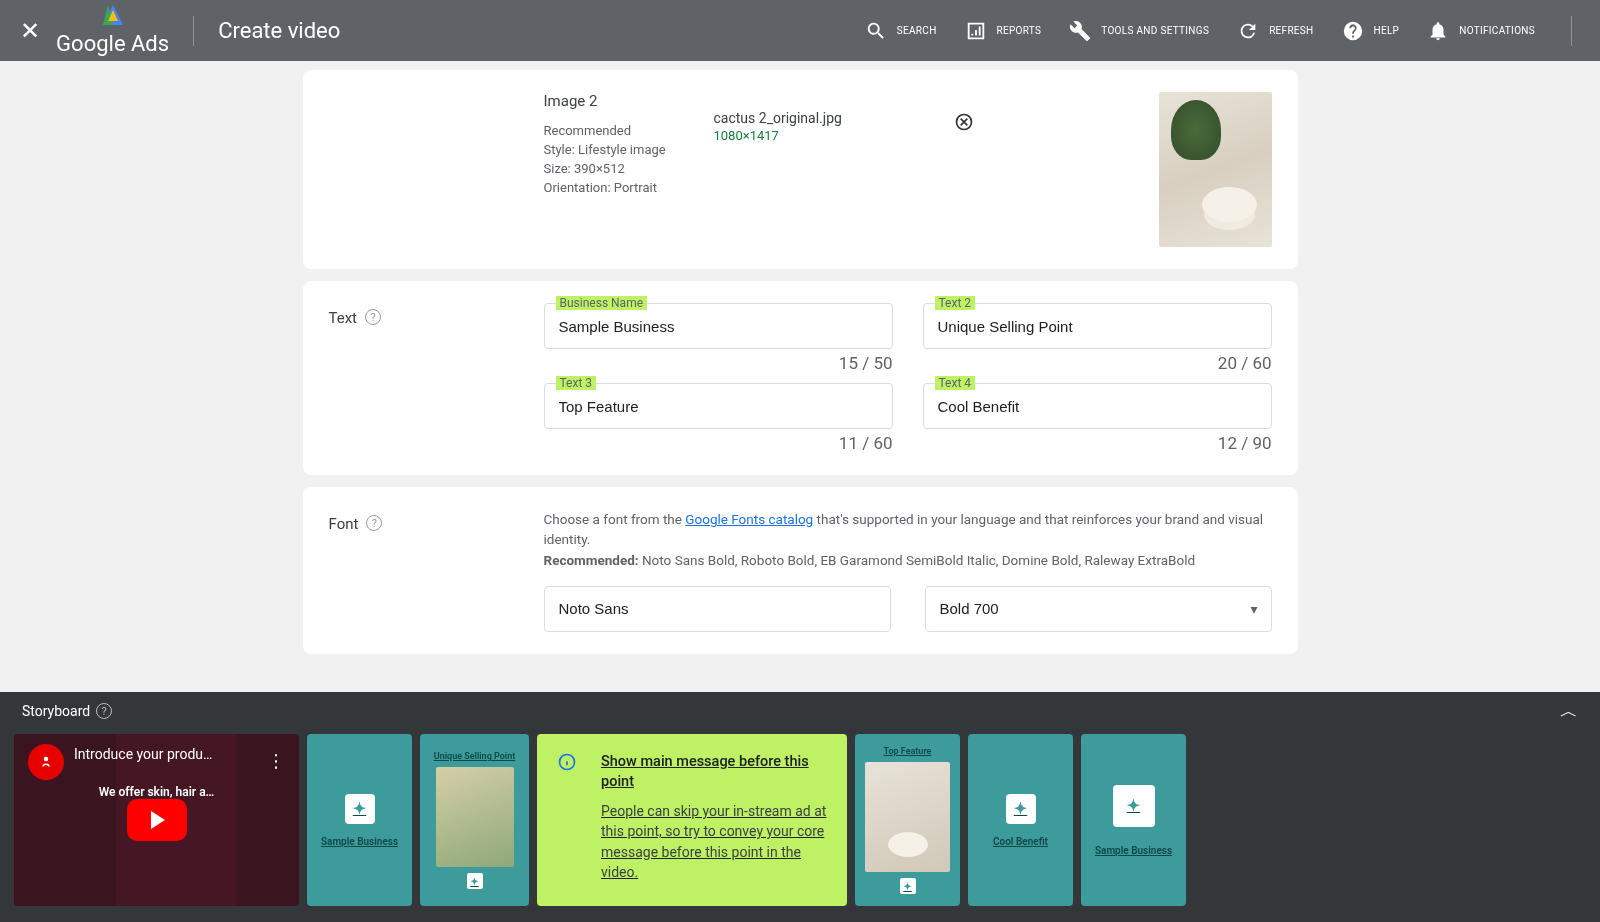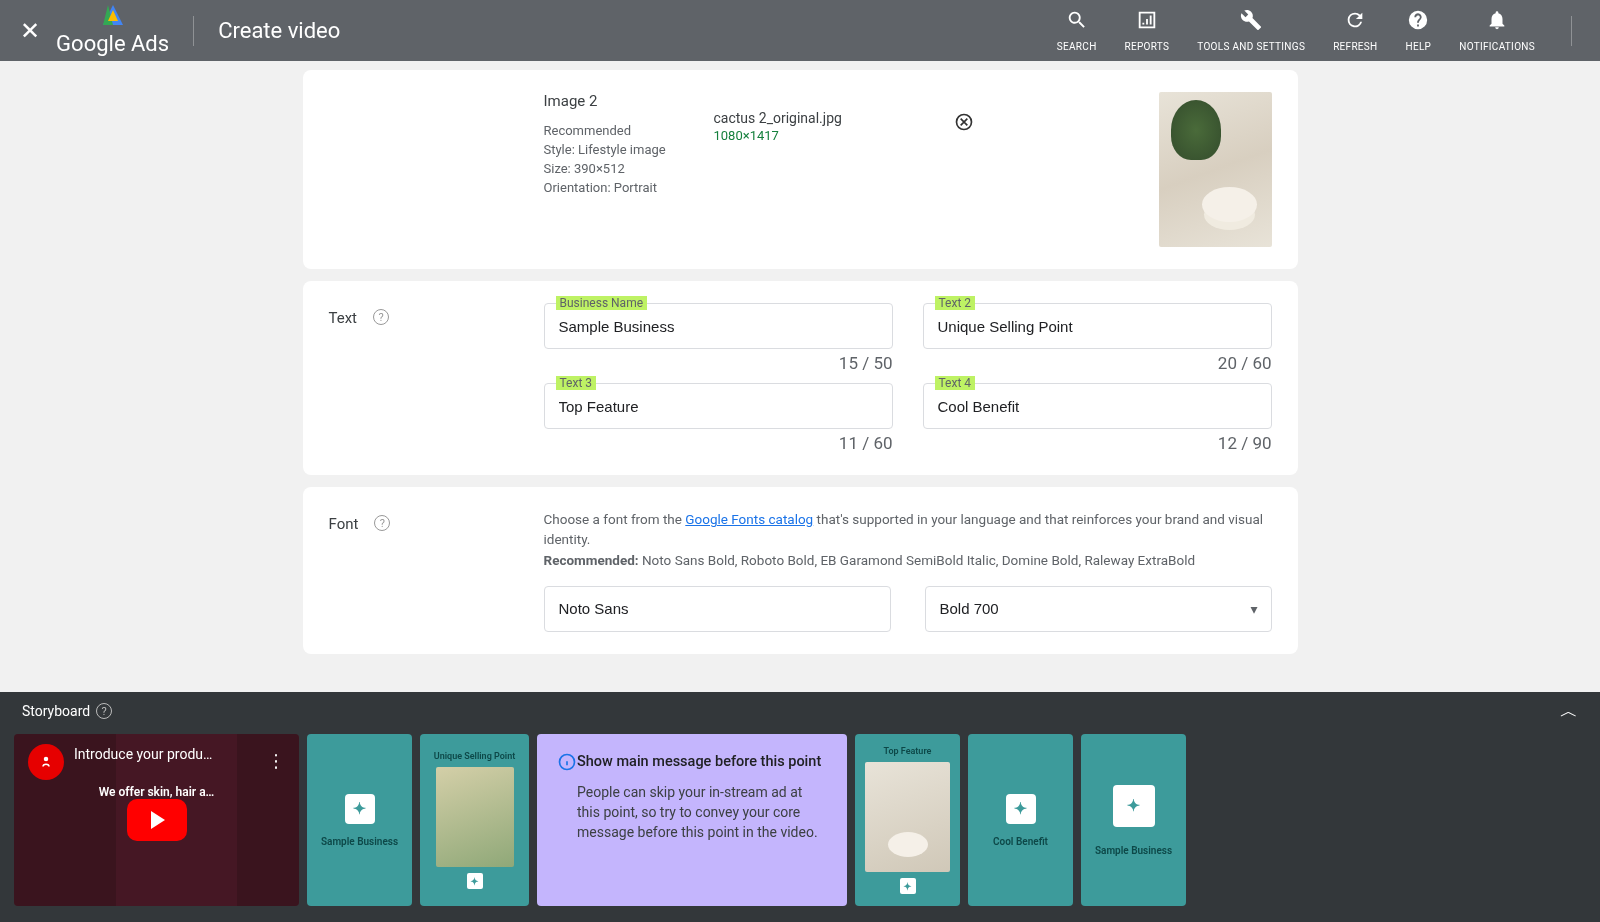--- a/index.html
+++ b/index.html
@@ -9,28 +9,28 @@
 .header-left { display: flex; align-items: center; gap: 16px; }
 .close-x { font-size: 24px; font-weight: 300; cursor: pointer; }
 .logo { display: flex; align-items: center; gap: 6px; flex-direction: column; }
 .logo-triangle { width: 0; height: 0; border-left: 10px solid transparent; border-right: 10px solid transparent; border-bottom: 20px solid #4285f4; position: relative; }
 .logo-triangle::after { content: ''; position: absolute; left: -5px; top: 5px; border-left: 5px solid transparent; border-right: 5px solid transparent; border-bottom: 11px solid #fbbc04; }
 .logo-triangle::before { content: ''; position: absolute; left: -10px; top: 0; border-left: 5px solid transparent; border-right: 5px solid transparent; border-bottom: 20px solid #34a853; }
 .logo-text { font-size: 22px; font-weight: 400; }
 .divider-v { width: 1px; height: 30px; background: rgba(255,255,255,0.3); margin: 0 8px; }
 .header-title { font-size: 22px; font-weight: 400; }
 .header-right { margin-left: auto; display: flex; gap: 28px; align-items: center; }
-.header-btn { display: flex; flex-direction: column; align-items: center; gap: 10px; cursor: pointer; font-size: 10px; text-align: center; letter-spacing: 0.3px; }
+.header-btn { display: flex; align-items: center; gap: 10px; cursor: pointer; font-size: 10px; text-align: center; letter-spacing: 0.3px; }
 .header-btn svg { width: 22px; height: 22px; fill: #fff; }
 
 .main { height: calc(100vh - 61px - 230px); overflow-y: auto; padding: 9px; }
 .content { max-width: 995px; margin: 0 auto; }
 
 .card { background: #fff; border-radius: 8px; margin-bottom: 12px; padding: 22px 26px; display: flex; }
-.card-label { width: 215px; font-size: 15px; color: #3c4043; display: flex; align-items: flex-start; gap: 16px; padding-top: 6px; }
+.card-label { width: 215px; font-size: 15px; color: #3c4043; display: flex; align-items: flex-start; gap: 8px; padding-top: 6px; }
 .card-body { flex: 1; }
 
 .help-circle { width: 16px; height: 16px; border: 1.5px solid #999; border-radius: 50%; display: inline-flex; align-items: center; justify-content: center; font-size: 11px; color: #999; }
 
 .image-row { display: flex; align-items: flex-start; gap: 20px; }
 .image-info { flex: 0 0 150px; }
 .image-title { font-size: 15px; color: #3c4043; margin-bottom: 12px; }
 .image-meta { font-size: 13px; color: #5f6368; line-height: 1.45; }
 .image-file { flex: 0 0 220px; padding-top: 18px; }
 .image-filename { font-size: 14px; color: #3c4043; }
@@ -54,21 +54,21 @@
 .select-wrap { position: relative; flex: 1; }
 .select-wrap::after { content: '▾'; position: absolute; right: 14px; top: 50%; transform: translateY(-50%); color: #5f6368; font-size: 14px; pointer-events: none; }
 .select-wrap .field-input { cursor: pointer; }
 
 .storyboard { position: fixed; bottom: 0; left: 0; right: 0; height: 230px; background: #33373a; color: #fff; }
 .storyboard-header { height: 38px; display: flex; align-items: center; padding: 0 22px; font-size: 14px; }
 .storyboard-header .help-circle { border-color: #bbb; color: #bbb; margin-left: 6px; }
 .chevron-up { margin-left: auto; cursor: pointer; font-size: 18px; }
 .storyboard-body { height: 192px; padding: 4px 14px 14px; display: flex; gap: 8px; overflow-x: auto; }
 
-.sb-frame { flex: 0 0 auto; border-radius: 4px; position: relative; }
+.sb-frame { flex: 0 0 auto; border-radius: 4px; position: relative; text-decoration: underline; }
 .sb-video { width: 285px; height: 172px; background: #5a1f2e; display: flex; align-items: center; justify-content: center; position: relative; overflow: hidden; }
 .sb-video-dark { position: absolute; inset: 0; background: rgba(0,0,0,0.35); }
 .sb-video-inner { position: absolute; left: 102px; right: 62px; top:0; bottom:0; background: #6b2438; }
 .sb-video-text { position: absolute; top: 50px; left: 0; right: 0; text-align: center; font-size: 12px; font-weight: 600; color: #fff; line-height: 1.4; padding: 0 30px; }
 .sb-video-title { position: absolute; top: 12px; left: 60px; right: 40px; font-size: 14px; color: #fff; white-space: nowrap; overflow: hidden; text-overflow: ellipsis; }
 .yt-icon { position: absolute; top: 10px; left: 14px; width: 36px; height: 36px; background: #e60000; border-radius: 50%; display:flex; align-items:center; justify-content:center; }
 .yt-dots { position: absolute; top: 16px; right: 14px; color: #fff; font-size: 18px; }
 .play-btn { position: absolute; top: 50%; left: 50%; transform: translate(-50%,-50%); width: 60px; height: 42px; background: #ff0000; border-radius: 10px; display: flex; align-items: center; justify-content: center; }
 .play-btn::after { content: ''; border-left: 14px solid #fff; border-top: 9px solid transparent; border-bottom: 9px solid transparent; margin-left: 3px; }
 
@@ -79,21 +79,21 @@
 .sb-4 { width: 105px; height: 172px; }
 .sb-5 { width: 105px; height: 172px; }
 .sb-logo { width: 30px; height: 30px; background: #fff; border-radius: 4px; margin-bottom: 12px; display:flex; align-items:center; justify-content:center; font-size:16px; color:#3d9b9b; }
 .sb-logo-lg { width: 42px; height: 42px; margin-bottom: 18px; }
 .sb-text-top { font-size: 9px; margin-bottom: 6px; }
 .sb-img-box { width: 78px; height: 100px; background: linear-gradient(160deg,#d4cfa8,#8fa878); border-radius: 2px; margin-bottom: 6px; }
 .sb-img-box2 { width: 85px; height: 110px; background: linear-gradient(160deg,#e8e3d8,#d0c8b8); border-radius: 2px; margin-bottom: 6px; position:relative; }
 .sb-img-box2::after { content:''; position:absolute; bottom:15px; left:50%; transform:translateX(-50%); width:40px; height:25px; background:#f5f0e8; border-radius:50%; }
 .sb-small-logo { width: 16px; height: 16px; background: #fff; border-radius: 2px; font-size: 10px; display:flex;align-items:center;justify-content:center;color:#3d9b9b; }
 
-.sb-info { width: 310px; height: 172px; background: #c4b5fd; border-radius: 4px; padding: 18px 20px; display: flex; gap: 0; color: #202124; }
+.sb-info { width: 310px; height: 172px; background: #bef264; border-radius: 4px; padding: 18px 20px; display: flex; gap: 24px; color: #202124; }
 .sb-info-icon { flex: 0 0 20px; }
 .sb-info-icon svg { width: 20px; height: 20px; }
 .sb-info-title { font-size: 14.5px; font-weight: 500; margin-bottom: 10px; line-height: 1.35; }
 .sb-info-body { font-size: 14px; color: #3c4043; line-height: 1.45; }
 </style>
 </head>
 <body>
 
 <div class="header">
   <div class="header-left">

